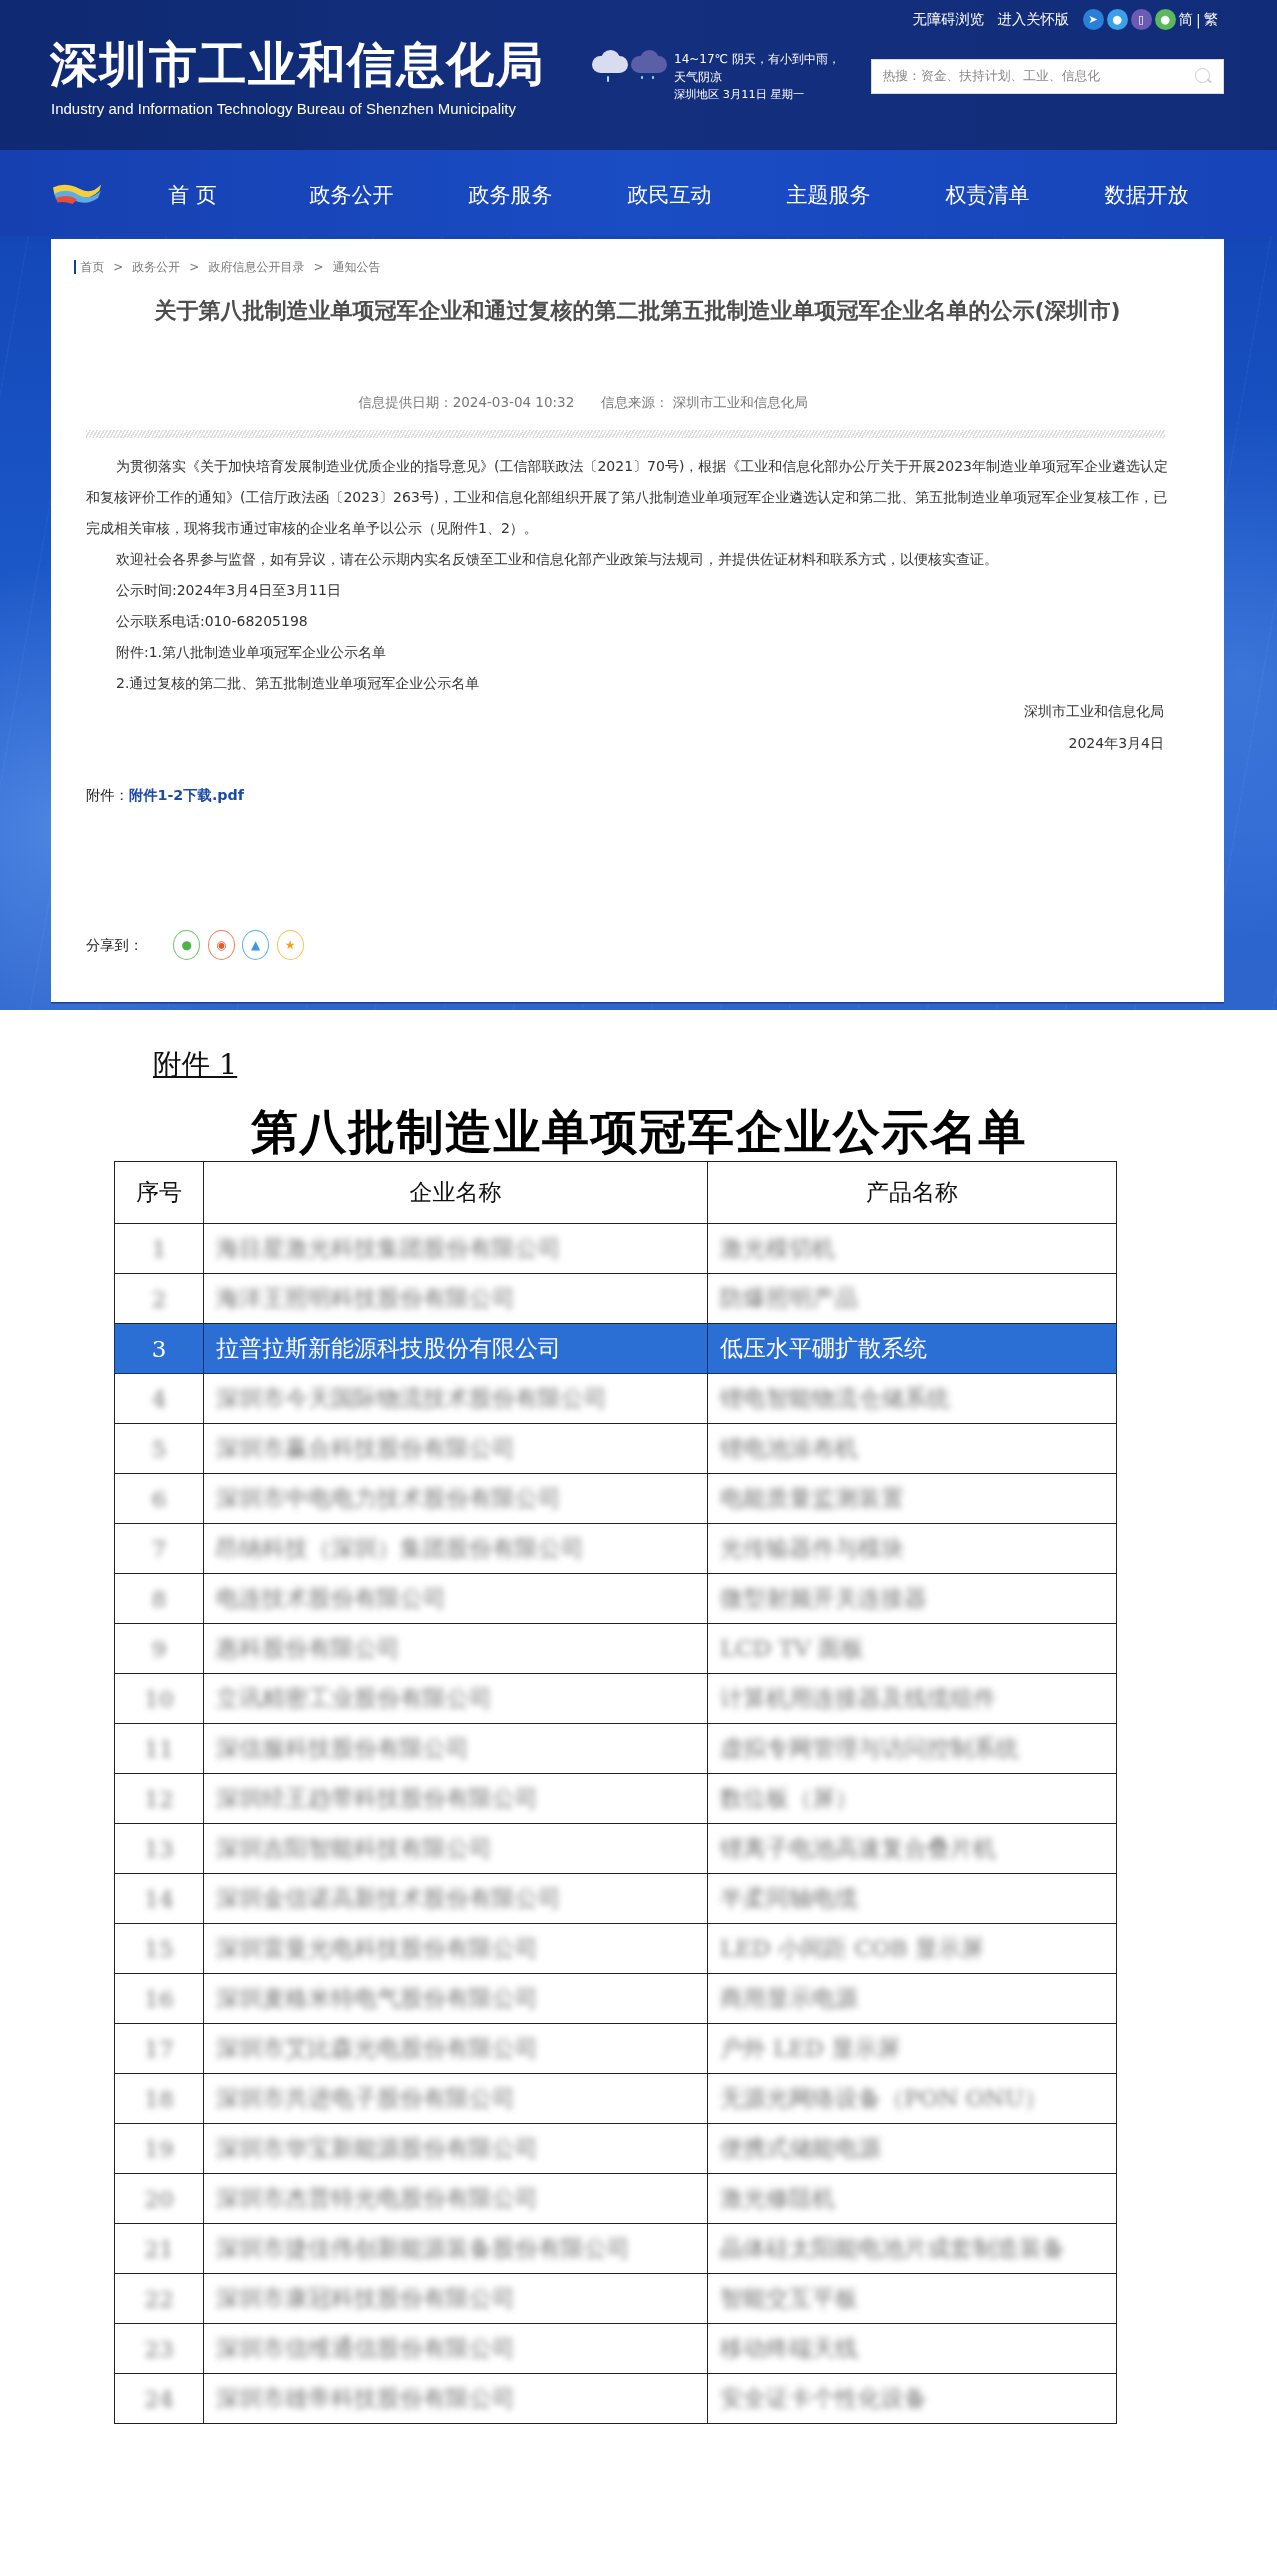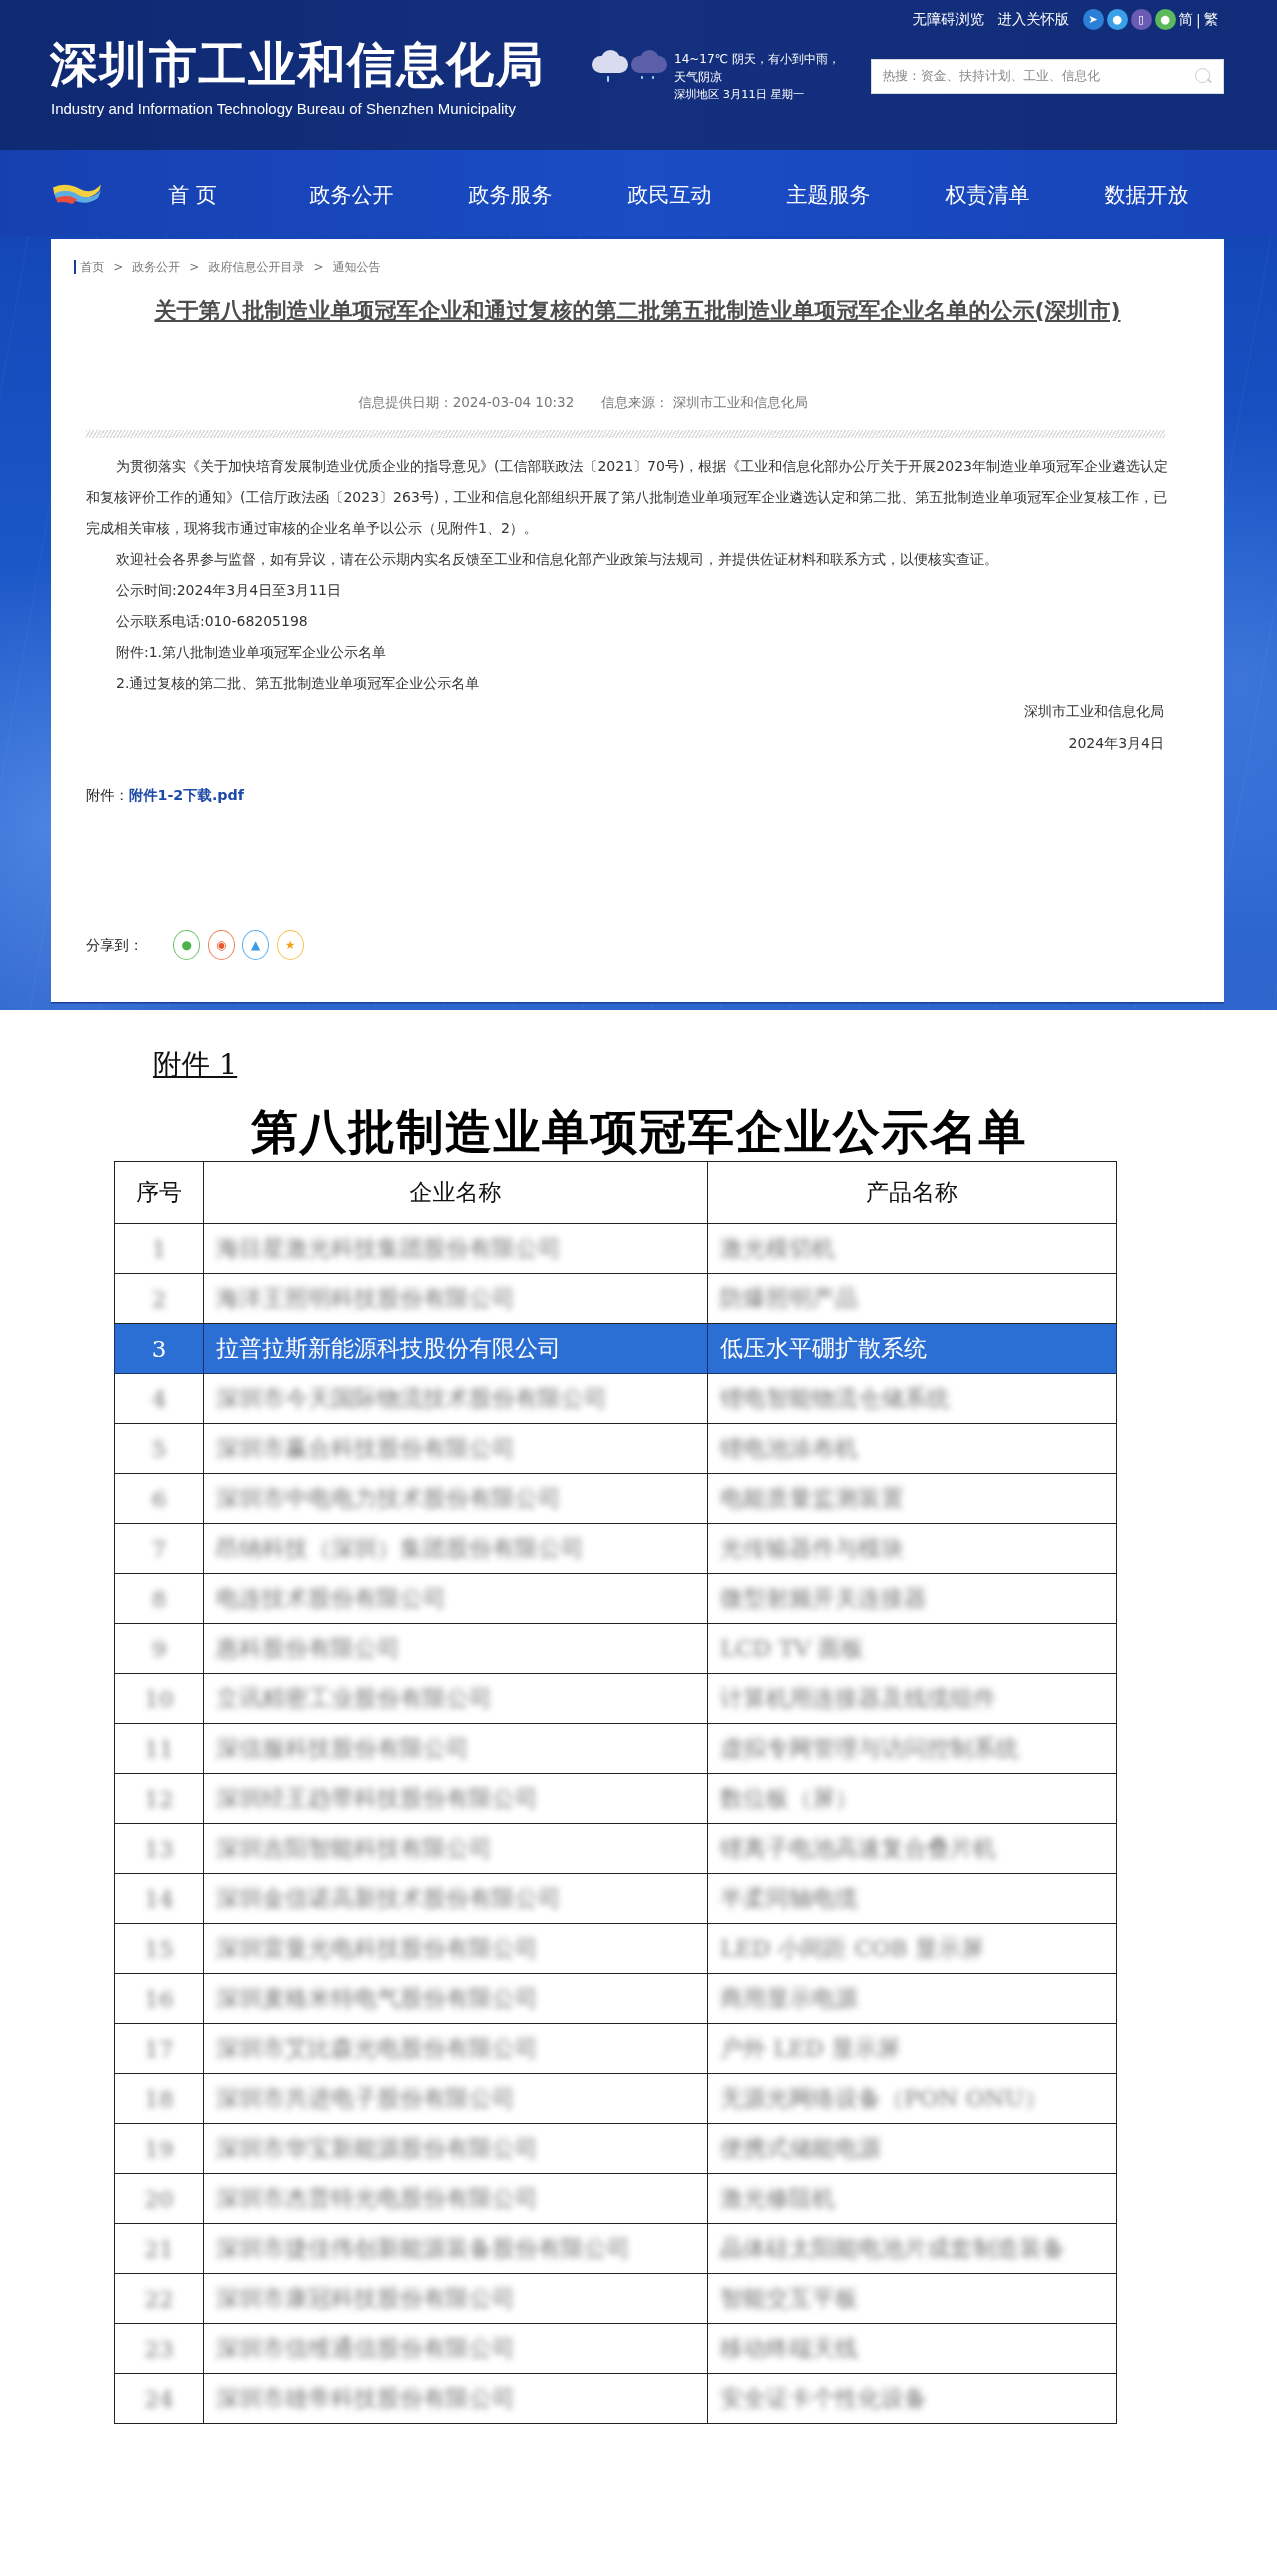--- a/index.html
+++ b/index.html
@@ -51,21 +51,21 @@
   .nav { position: absolute; left: 0; top: 150px; width: 1278px; height: 86px; display: flex; align-items: center;
     background: linear-gradient(90deg, #1640b0, #1a4cc4 50%, #1744b8); }
   .nav-logo { position: absolute; left: 50px; top: 30px; width: 54px; height: 27px; }
   .nav-items { position: absolute; left: 113px; top: 0; height: 89px; display: flex; align-items: center; }
   .nav-item { color: #fff; font-size: 21px; width: 159px; text-align: center; white-space: nowrap; cursor: pointer; }
 
   .card { position: absolute; left: 51px; top: 239px; width: 1173px; height: 763px; background: #fff; box-shadow: 0 1.5px 0 #1b3f9c; }
   .crumb { position: absolute; left: 22.5px; top: 19.5px; font-size: 12px; color: #777; display: flex; align-items: center; white-space: nowrap; }
   .crumb .bar { display: inline-block; width: 2.3px; height: 13.5px; background: #1a3d9c; margin-right: 4.5px; }
   .crumb .gt { margin: 0 9px; color: #777; }
-  .article-title { position: absolute; left: 0; width: 1173px; top: 57px; text-align: center; font-size: 22px; font-weight: bold; color: #4d4d4d; white-space: nowrap; text-decoration: underline; }
+  .article-title { position: absolute; left: 0; width: 1173px; top: 57px; text-align: center; font-size: 22px; font-weight: bold; color: #4d4d4d; white-space: nowrap; }
   .meta { position: absolute; left: 0; width: 1064px; top: 155px; text-align: center; font-size: 13.5px; color: #777; white-space: nowrap; }
   .meta span + span { margin-left: 22.5px; }
   .hatch { position: absolute; left: 35px; width: 1079px; top: 191px; height: 7.5px;
     background: repeating-linear-gradient(120deg, #ddd 0 1.5px, #fff 1.5px 3px); }
 
   .body-text { position: absolute; left: 35px; top: 212px; width: 1082px; font-size: 14px; color: #333; line-height: 31px; }
   .body-text p { margin: 0; }
   .body-text .indent { text-indent: 30px; }
   .body-text .sub { padding-left: 30px; }
   .sign { position: absolute; right: 60px; text-align: right; font-size: 14px; color: #333; white-space: nowrap; }

